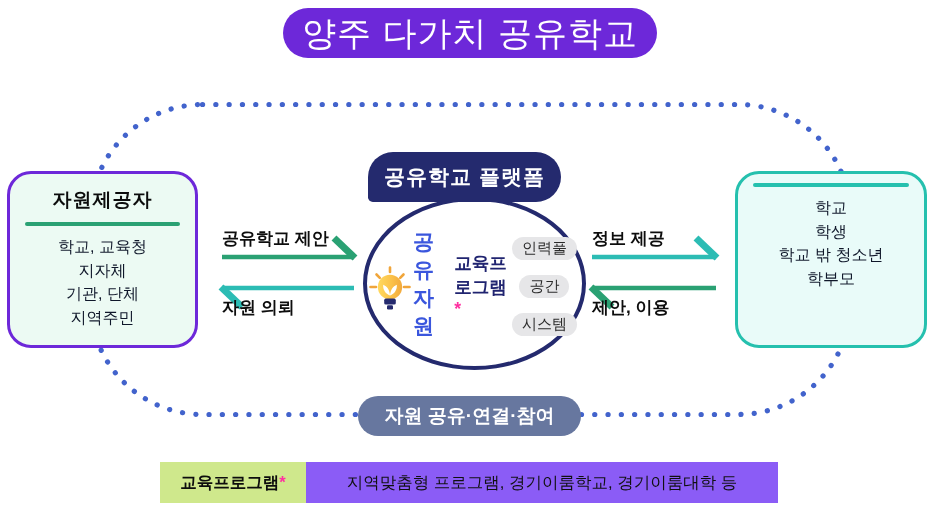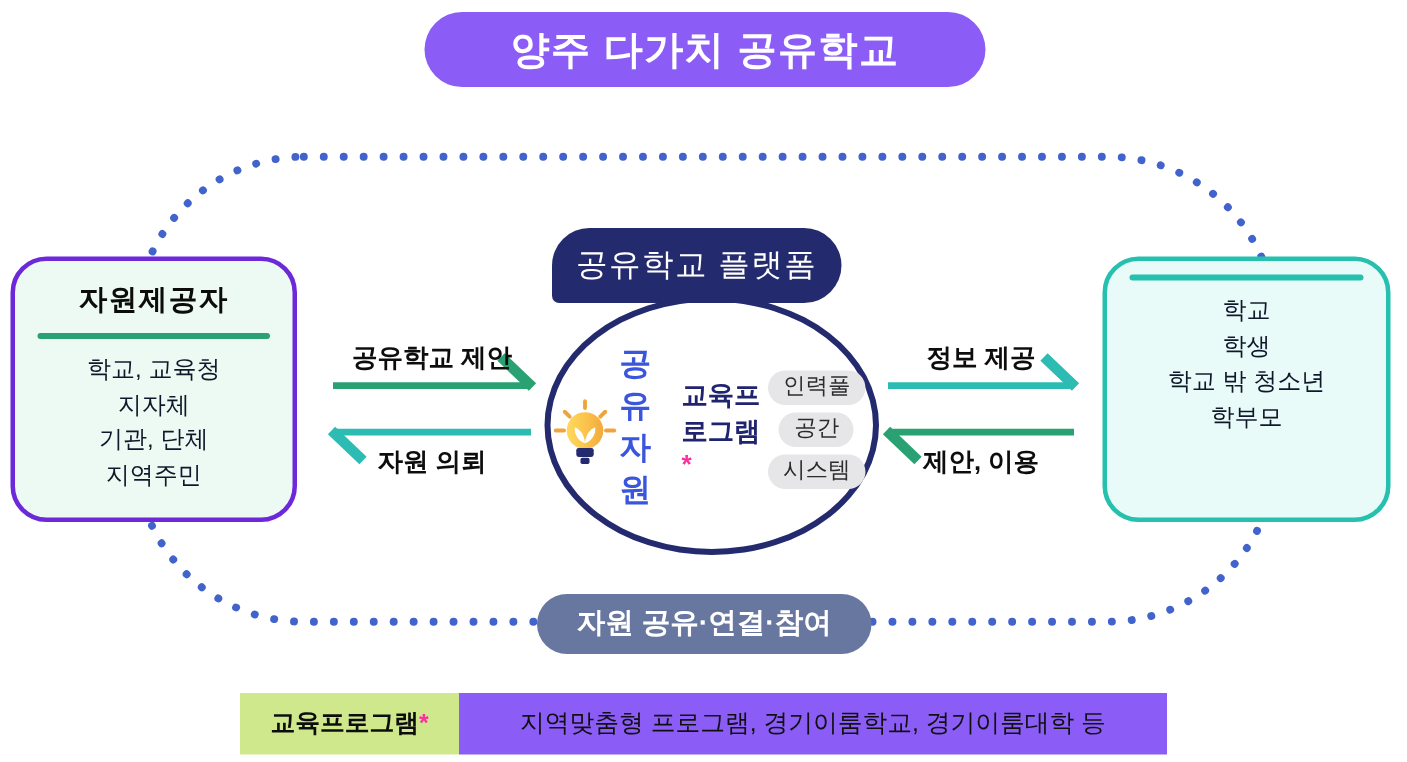--- a/index.html
+++ b/index.html
@@ -1,21 +1,21 @@
 <!DOCTYPE html>
 <html><head>
 <meta charset="utf-8">
 <style>
   * { margin:0; padding:0; box-sizing:border-box; }
   body { background:#ffffff; font-family:"Liberation Sans","DejaVu Sans",sans-serif; }
   .canvas { position:relative; width:938px; height:508px; background:#ffffff; overflow:hidden; }
 
   
   .title-pill { position:absolute; left:283px; top:8px; width:374px; height:50px;
-    background:#8b5cf6; border-radius:26px; color:#ffffff; font-size:26px; font-weight:bold;
+    background:#6d28d9; border-radius:26px; color:#ffffff; font-size:34px; font-weight:normal;
     text-align:center; line-height:50px; letter-spacing:1px; z-index:3; }
 
   
   .overlay { position:absolute; left:0; top:0; z-index:1; }
 
   
   .side-box { position:absolute; top:171px; height:177px; border-radius:24px; z-index:2;
     text-align:center; }
   .provider-box { left:7px; width:191px; border:3px solid #6d28d9; background:#ecfaf3; }
   .user-box { left:735px; width:192px; border:3px solid #25c0ae; background:#e9fbf9; }
@@ -24,32 +24,32 @@
   .provider-box .box-rule { background:#2aa173; }
   .user-box .box-rule { background:#25c0ae; }
   .box-list { font-size:16px; line-height:23.5px; color:#0f172a; }
 
   
   .platform-ellipse { position:absolute; left:363px; top:197px; width:223px; height:173px;
     background:#ffffff; border:4px solid #242a6e; border-radius:50%; z-index:2;
     display:flex; flex-direction:row; align-items:center; }
   .platform-pill { position:absolute; left:368px; top:152px; width:193px; height:50px;
     background:#242a6e; border-radius:26px 26px 26px 5px; color:#ffffff; font-size:21px;
-    font-weight:normal; text-align:center; line-height:50px; letter-spacing:1px; z-index:4; }
+    font-weight:bold; text-align:center; line-height:50px; letter-spacing:1px; z-index:4; }
   .bulb-wrap { margin-top:12px; height:48px; }
   .shared-title { font-size:21px; font-weight:bold; color:#3a56dd; letter-spacing:1px; margin-top:1px; }
   .program-line { font-size:17.5px; font-weight:bold; color:#202470; margin-top:3px; }
   .asterisk { color:#ff2fa0; font-weight:bold; }
-  .tags { width:160px; margin-top:6px; display:flex; flex-wrap:wrap; justify-content:center; gap:5px; }
+  .tags { width:160px; margin-top:6px; display:flex; flex-wrap:wrap; justify-content:center; gap:15px; }
   .tag { background:#e6e6e8; color:#2b2b2b; font-size:15px; line-height:20px;
     padding:1px 10px 2px; border-radius:13px; white-space:nowrap; }
 
   
   .arrow-label { position:absolute; font-size:17px; font-weight:600; color:#0d0d0d;
-    text-align:center; z-index:2; white-space:nowrap; }
+    z-index:2; white-space:nowrap; }
   .lbl-left-top { left:222px; width:132px; top:227px; }
   .lbl-left-bottom { left:222px; width:132px; top:296px; }
   .lbl-right-top { left:592px; width:124px; top:227px; }
   .lbl-right-bottom { left:592px; width:124px; top:296px; }
 
   
   .bottom-pill { position:absolute; left:358px; top:396px; width:223px; height:40px;
     background:#67779f; border-radius:21px; color:#ffffff; font-size:19px; font-weight:bold;
     text-align:center; line-height:40px; z-index:2; }
 

